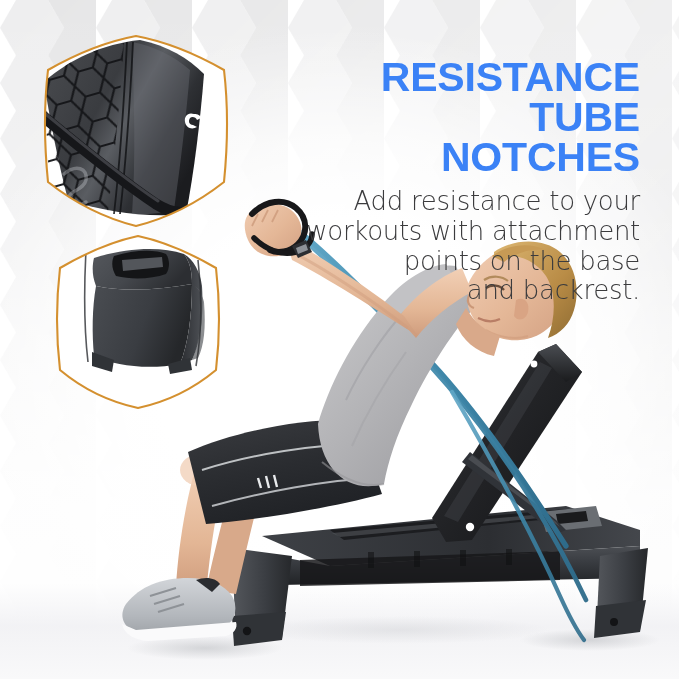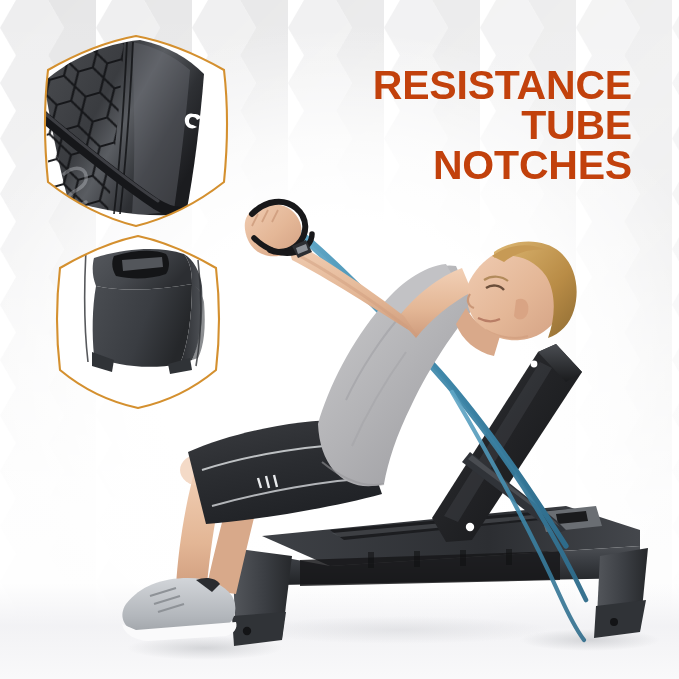--- a/index.html
+++ b/index.html
@@ -34,28 +34,28 @@
   }
 
   
   .copy{
     position:absolute;
     left:262px;top:58px;width:378px;
     z-index:30;
     text-align:right;
   }
   .headline{
-    margin:8px;
+    margin:0;
     font-family:"Liberation Sans", sans-serif;
     font-weight:bold;
     font-size:41px;
     line-height:0.97;
     letter-spacing:-0.2px;
     text-transform:uppercase;
-    color:#c2410c;
+    color:#3b82f6;
     white-space:pre-line;
   }
   .subcopy{
     margin:10px 0 0 0;
     font-family:"DejaVu Sans", sans-serif;
     font-weight:300;
     font-size:26px;
     line-height:1.14;
     letter-spacing:-0.3px;
     color:#3b3b3d;
@@ -404,15 +404,19 @@
         </g>
       </g>
 
       <path d="M96,4 C124,10 150,22 174,36 C178,70 178,104 174,138 C150,158 124,170 96,176 C68,170 42,158 18,138 C14,104 14,70 18,36 C42,22 68,10 96,4 Z" fill="none" stroke="#D4902F" stroke-width="2.1"></path>
     </svg>
   </div>
 
   <div class="copy">
     <h1 class="headline">RESISTANCE TUBE
 NOTCHES</h1>
+    <p class="subcopy">Add resistance to your
+workouts with attachment
+points on the base
+and backrest.</p>
   </div>
 
 </div>
 
 </body></html>

